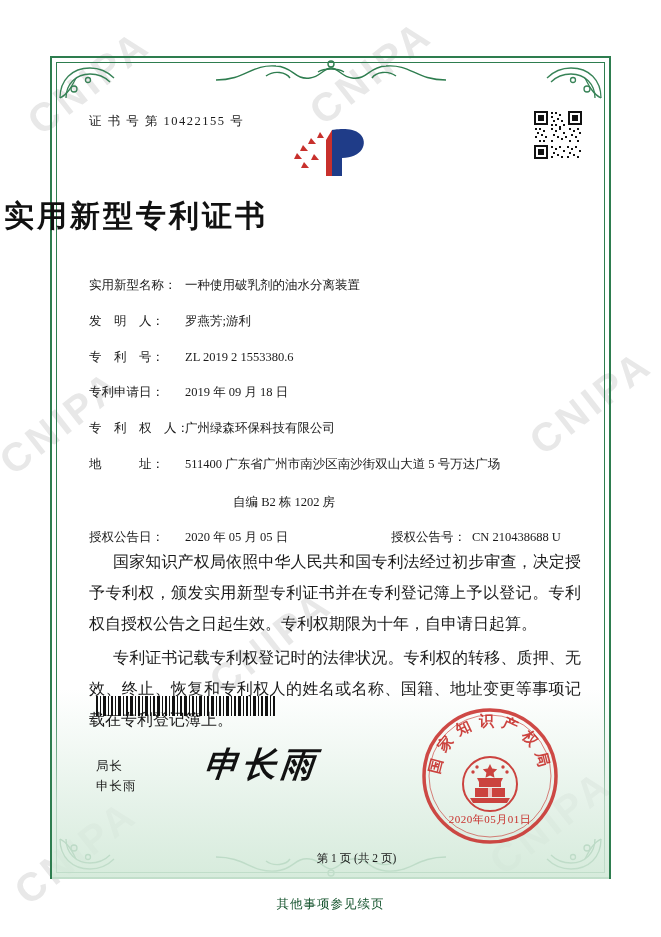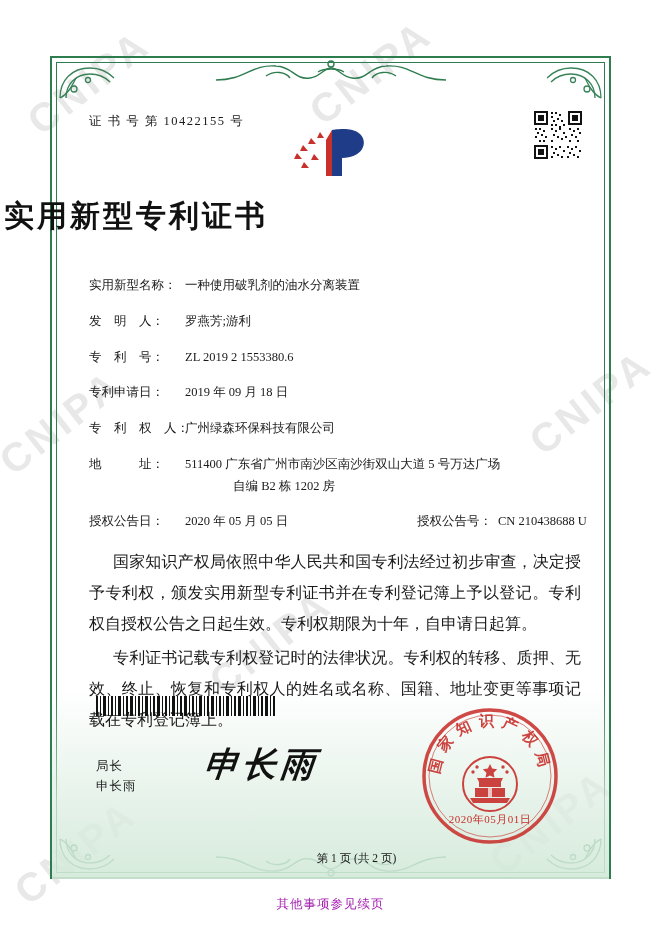--- a/index.html
+++ b/index.html
@@ -168,29 +168,29 @@
     letter-spacing: 0px;
     white-space: nowrap;
   }
   .field-value {
     flex: 1;
     font-family: "Liberation Serif", serif;
   }
   .field-value .sub {
     display: block;
     margin-left: 48px;
-    margin-top: 3px;
+    margin-top: 19px;
   }
   .row-inline {
     display: flex;
     align-items: flex-start;
     margin-bottom: 17px;
   }
   .inline-label2 {
-    margin-left: 72px;
+    margin-left: 46px;
     white-space: nowrap;
   }
 
   .paragraphs {
     position: absolute;
     left: 85px;
     top: 546px;
     width: 492px;
     font-size: 16px;
     line-height: 1.95;
@@ -259,21 +259,21 @@
     padding-left: 44px;
   }
 
   .footnote {
     position: absolute;
     left: 0; right: 0;
     top: 893px;
     text-align: center;
     font-size: 12.5px;
     letter-spacing: 1px;
-    color: #a21caf;
+    color: #14532d;
     z-index: 3;
   }
   .footnote-box {
     display: inline-block;
     padding: 3px 10px;
   }
 </style>
 </head>
 <body>
 

